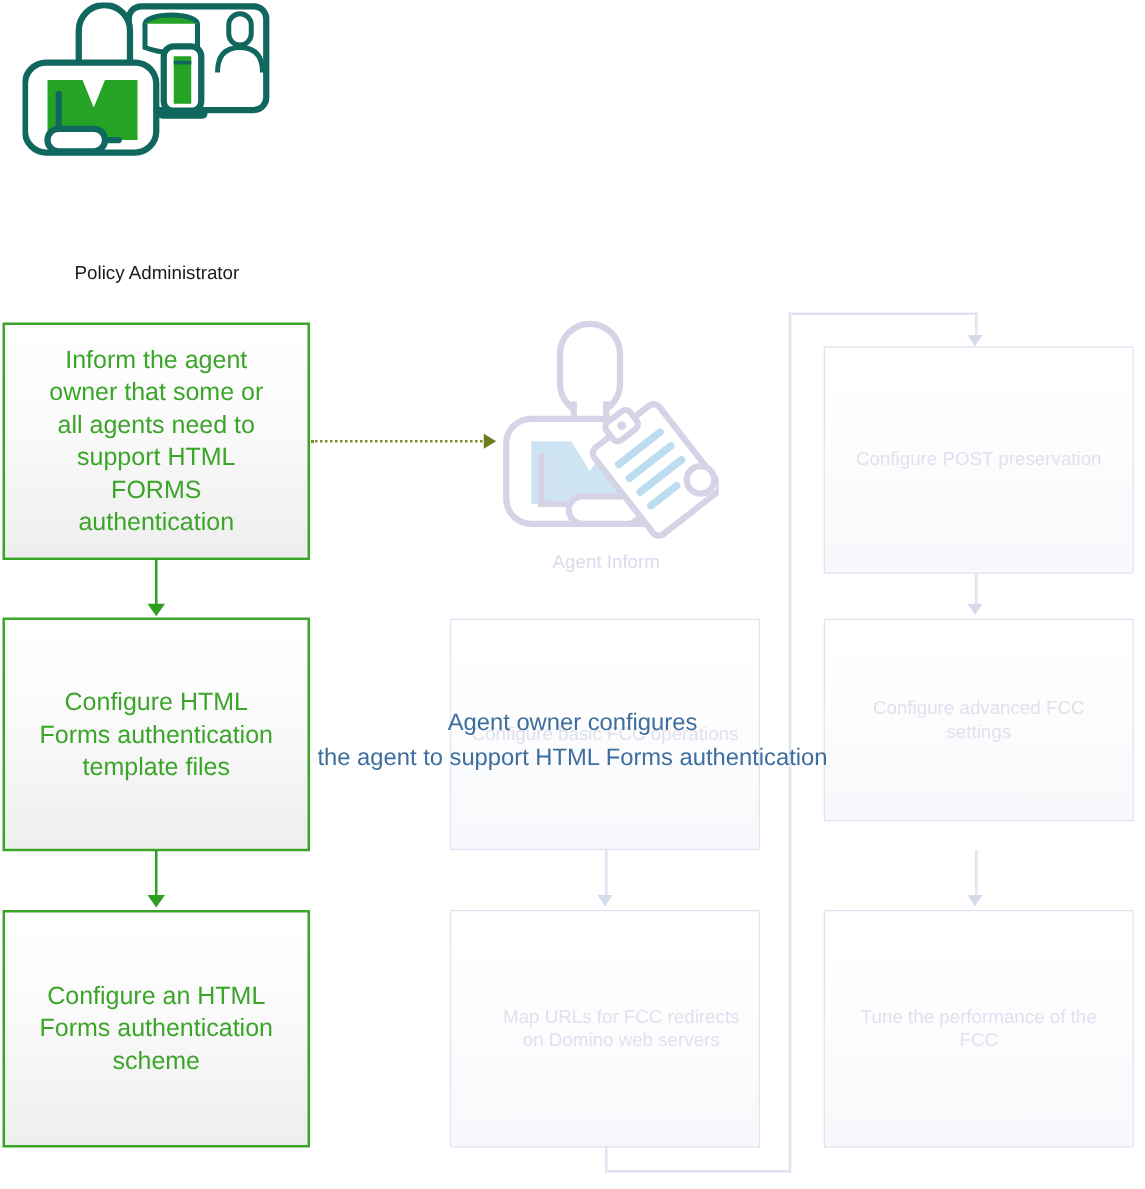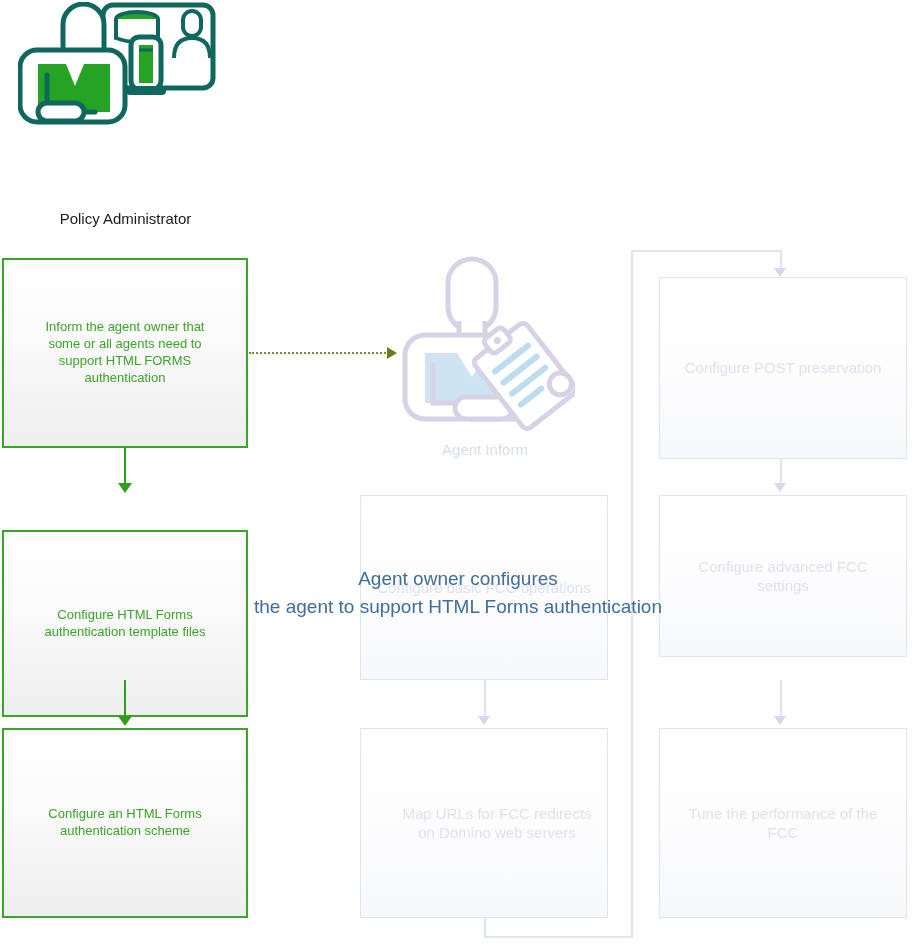--- a/index.html
+++ b/index.html
@@ -34,21 +34,21 @@
     align-items: center;
     justify-content: center;
     text-align: center;
   }
 
   
   .box.active {
     border: 2px solid #3aa528;
     background: linear-gradient(to bottom, #ffffff 0%, #fbfbfb 40%, #eeeeee 100%);
     color: #3aa528;
-    font-size: 13px;
+    font-size: 20px;
     line-height: 1.30;
     padding: 0 25px;
   }
 
   
   .box.faded {
     border: 1.5px solid #dfe3f2;
     background: linear-gradient(to bottom, #ffffff 0%, #fdfdfe 45%, #f7f8fb 100%);
     color: #dfe1ef;
     font-size: 15px;
@@ -227,21 +227,21 @@
 
     <div class="role-label admin" style="left:18px; top:199px; width:215px;">Policy Administrator</div>
 
     <div class="box active" style="left:2px; top:258px; width:246px; height:190px;">
       <span>Inform the agent owner that some or all agents need to support HTML FORMS authentication</span>
     </div>
 
     <div class="conn vline-green" style="left:124px; top:447px; height:40px;"></div>
     <div class="arrow-green-down" style="left:118px; top:483px;"></div>
 
-    <div class="box active" style="left:2px; top:494px; width:246px; height:187px;margin-top:36px;">
+    <div class="box active" style="left:2px; top:494px; width:246px; height:187px;">
       <span>Configure HTML Forms authentication template files</span>
     </div>
 
     <div class="conn vline-green" style="left:124px; top:680px; height:40px;"></div>
     <div class="arrow-green-down" style="left:118px; top:716px;"></div>
 
     <div class="box active" style="left:2px; top:728px; width:246px; height:190px;">
       <span>Configure an HTML Forms authentication scheme</span>
     </div>
 

